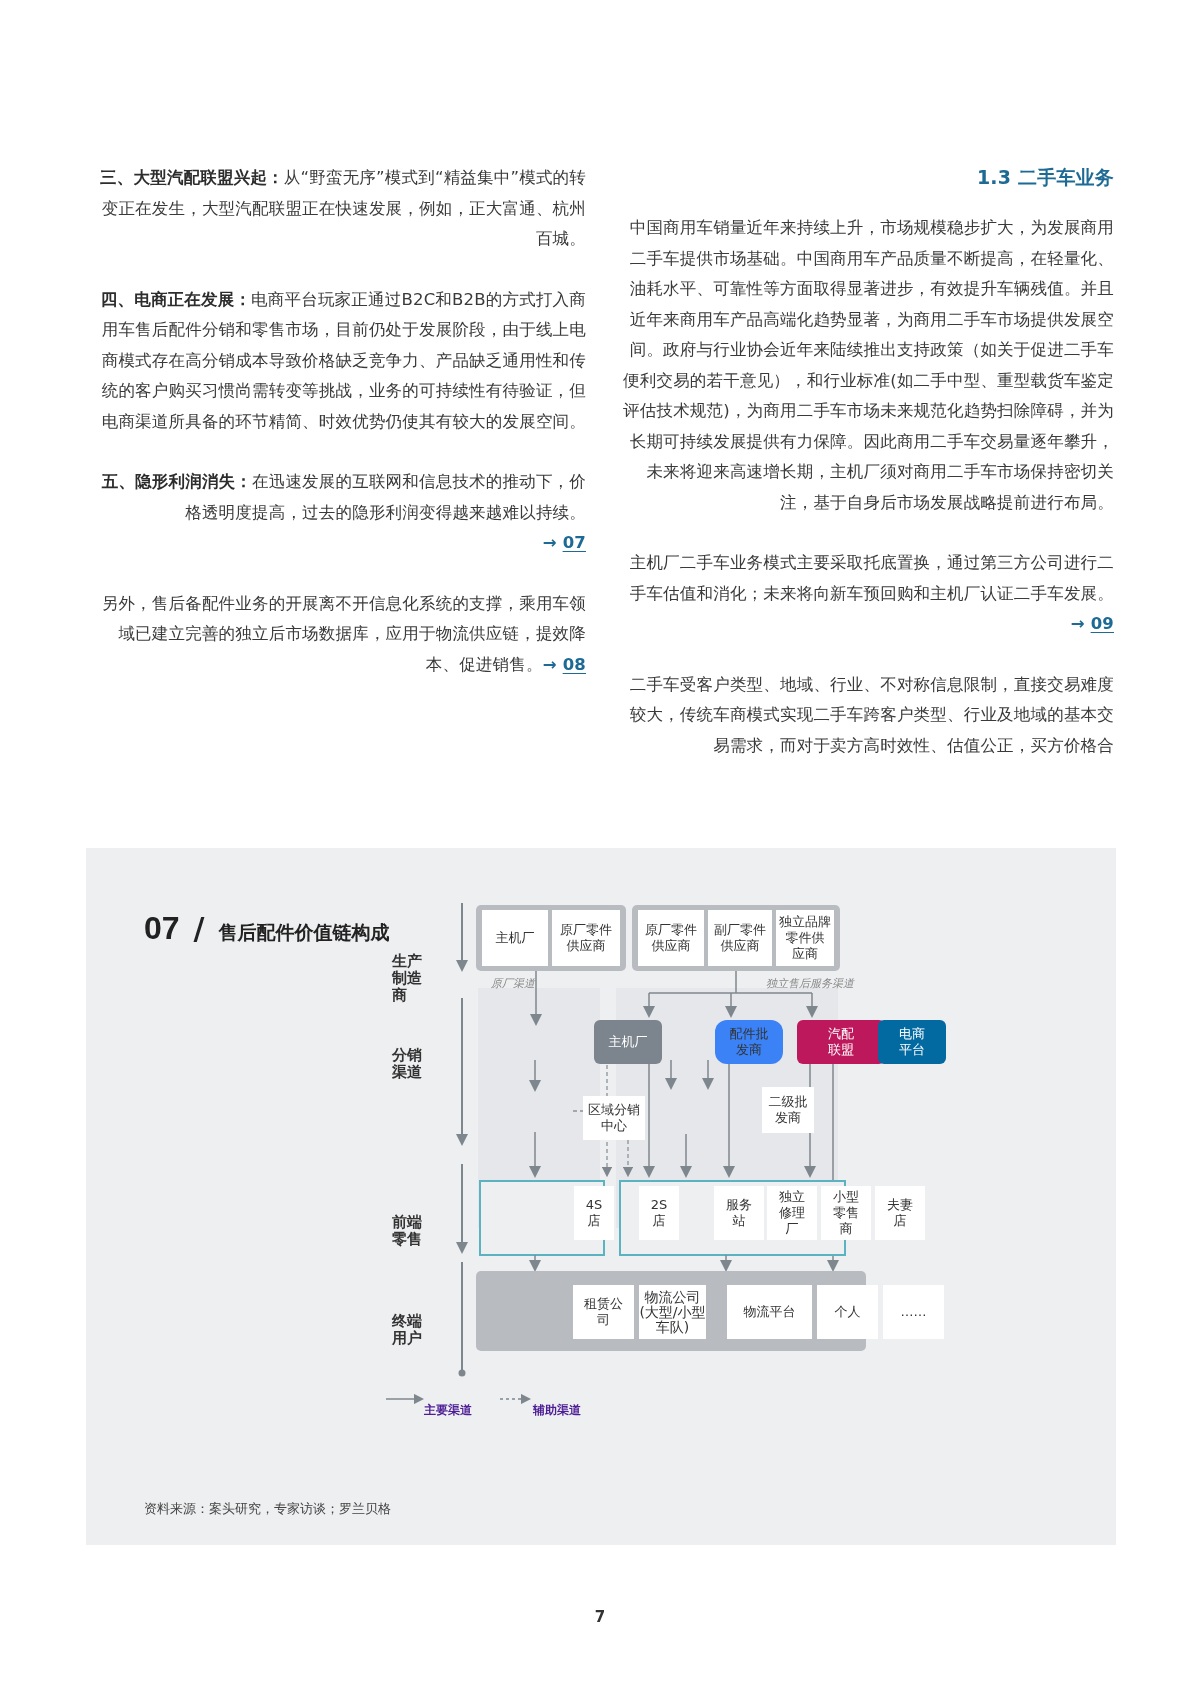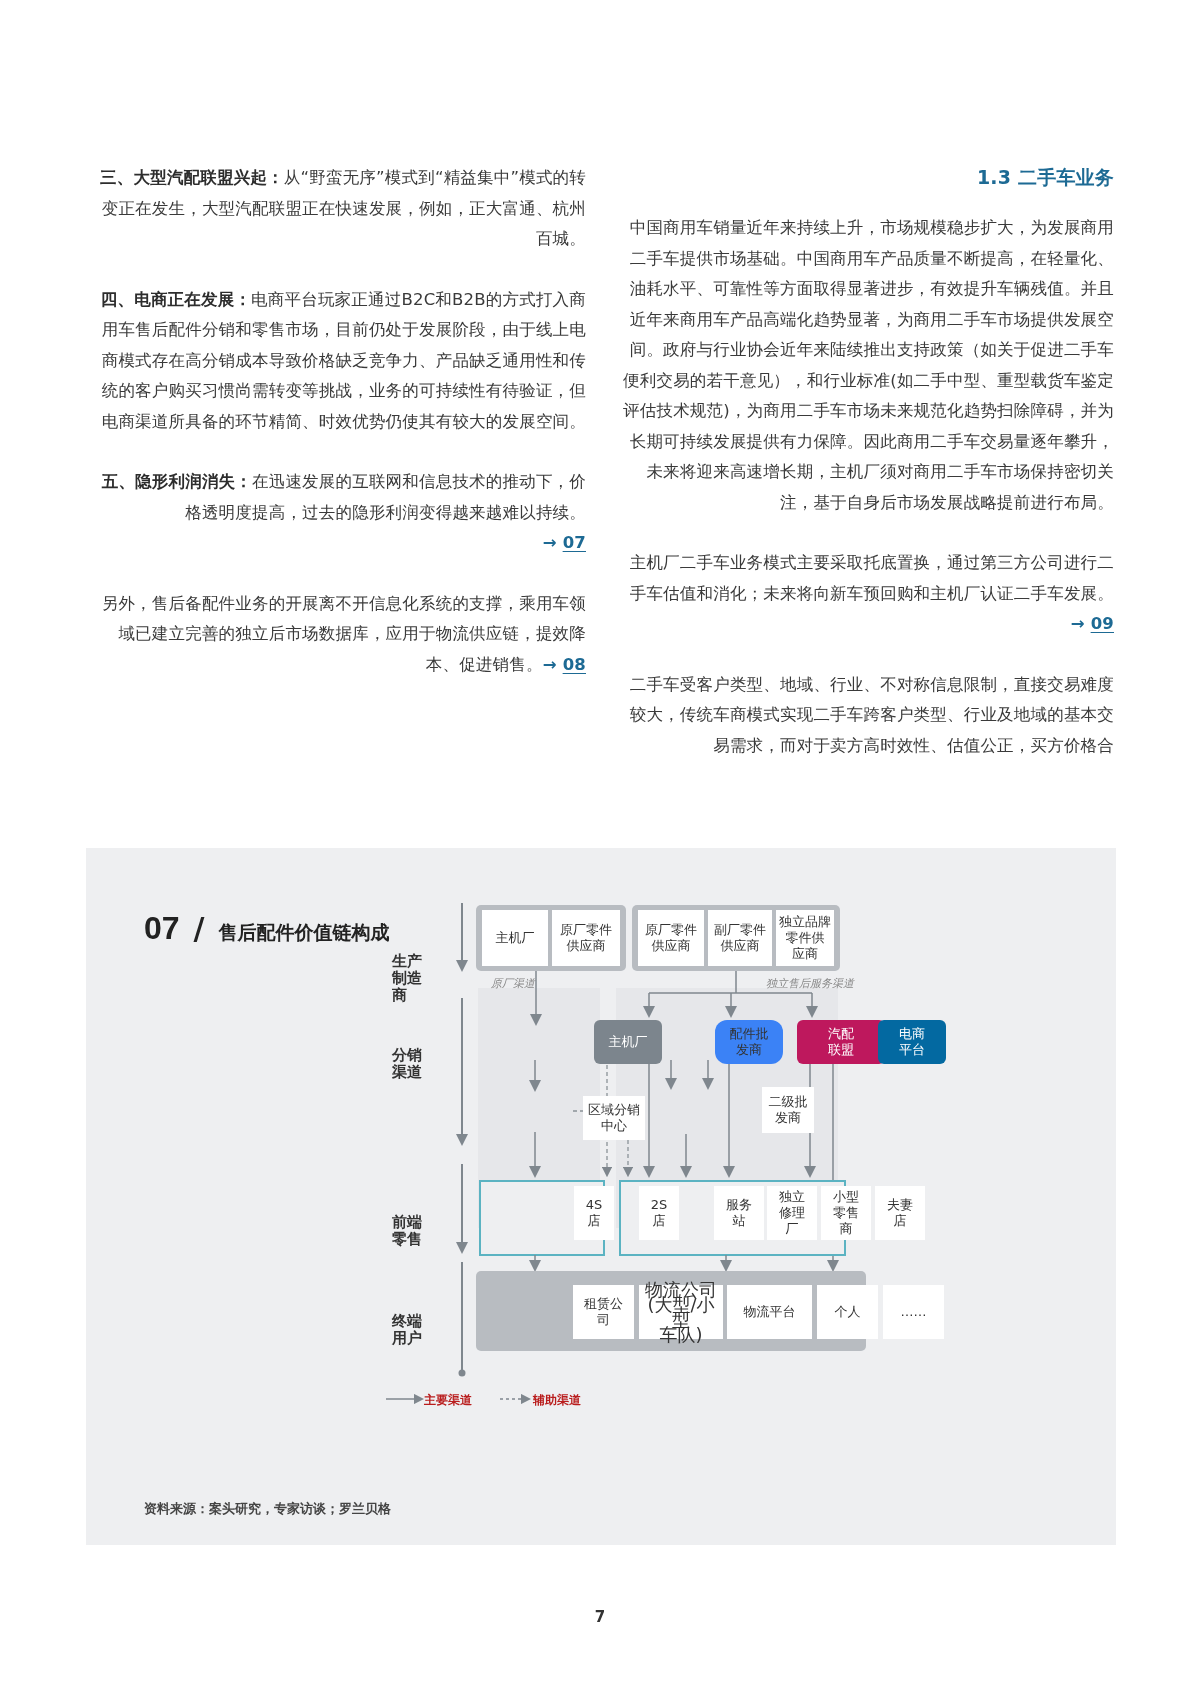--- a/index.html
+++ b/index.html
@@ -10,27 +10,27 @@
   .para { margin-bottom: 30px; }
   .para b { color: #2d2d2d; font-weight: bold; }
   .ref { color: #1d6a94; font-weight: bold; white-space: nowrap; }
   .ref .num { text-decoration: underline; text-underline-offset: 3px; }
   .section-title { color: #1d6a94; font-size: 19px; font-weight: bold; line-height: 28px; margin-bottom: 22px; }
   .exhibit { position: absolute; left: 86px; top: 848px; width: 1030px; height: 697px; background: #eeeff1; }
   .ex-title { position: absolute; left: 58px; top: 62px; display: flex; align-items: baseline; gap: 10px; color: #222; }
   .ex-num { font-size: 32px; font-weight: bold; font-family: "Liberation Sans", sans-serif; }
   .ex-slash { font-size: 30px; font-weight: bold; margin: 0 4px; }
   .ex-name { font-size: 19px; font-weight: bold; }
-  .source { position: absolute; left: 58px; top: 652px; font-size: 13px; color: #444; font-weight: bold; }
+  .source { position: absolute; left: 58px; top: 652px; font-size: 13px; color: #444; }
   .diagram { position: absolute; left: 0; top: 0; width: 1030px; height: 697px; }
   .box { position: absolute; display: flex; align-items: center; justify-content: center; text-align: center; font-size: 13px; line-height: 16px; color: #333; }
   .white { background: #fff; }
   .stage { position: absolute; font-size: 15px; font-weight: bold; line-height: 17px; color: #333; margin-top: 48px; }
   .chan-label { position: absolute; font-size: 11px; font-style: italic; color: #888; }
-  .legend { position: absolute; font-size: 12px; color: #b91c1c; font-weight: bold; }
+  .legend { position: absolute; font-size: 12px; color: #4c1d95; font-weight: bold; margin-top: 10px; }
   .page-num { position: absolute; left: 0; width: 1200px; top: 1608px; text-align: center; font-size: 15px; font-weight: bold; color: #333; }
 </style>
 </head>
 <body>
 
 <div class="col left">
   <p class="para"><b>三、大型汽配联盟兴起：</b><span>从“野蛮无序”模式到“精益集中”模式的转变正在发生，大型汽配联盟正在快速发展，例如，正大富通、杭州百城。</span></p>
   <p class="para"><b>四、电商正在发展：</b><span>电商平台玩家正通过B2C和B2B的方式打入商用车售后配件分销和零售市场，目前仍处于发展阶段，由于线上电商模式存在高分销成本导致价格缺乏竞争力、产品缺乏通用性和传统的客户购买习惯尚需转变等挑战，业务的可持续性有待验证，但电商渠道所具备的环节精简、时效优势仍使其有较大的发展空间。</span></p>
   <p class="para"><b>五、隐形利润消失：</b><span>在迅速发展的互联网和信息技术的推动下，价格透明度提高，过去的隐形利润变得越来越难以持续。</span><br><a class="ref"><span>→</span> <span class="num">07</span></a></p>
   <p class="para"><span>另外，售后备配件业务的开展离不开信息化系统的支撑，乘用车领域已建立完善的独立后市场数据库，应用于物流供应链，提效降本、促进销售。</span><a class="ref"><span>→</span> <span class="num">08</span></a></p>
@@ -153,21 +153,21 @@
 修理
 厂</div>
   <div class="box white" style="left:735px;top:338px;width:50px;height:54px;white-space:pre-line">小型
 零售
 商</div>
   <div class="box white" style="left:789px;top:338px;width:50px;height:54px;white-space:pre-line">夫妻
 店</div>
 
   <div class="box white" style="left:487px;top:437px;width:61px;height:54px;white-space:pre-line">租赁公
 司</div>
-  <div class="box white" style="left:553px;top:437px;width:84px;height:54px;white-space:pre-line;font-size:18px;line-height:15px">物流公司
+  <div class="box white" style="left:553px;top:437px;width:67px;height:54px;white-space:pre-line;font-size:14px;line-height:15px">物流公司
 (大型/小型
 车队)</div>
   <div class="box white" style="left:641px;top:437px;width:85px;height:54px">物流平台</div>
   <div class="box white" style="left:731px;top:437px;width:61px;height:54px">个人</div>
   <div class="box white" style="left:797px;top:437px;width:61px;height:54px">……</div>
 
   <div class="legend" style="left:338px;top:544px">主要渠道</div>
   <div class="legend" style="left:447px;top:544px">辅助渠道</div>
 
   <div class="source">资料来源：案头研究，专家访谈；罗兰贝格</div>

